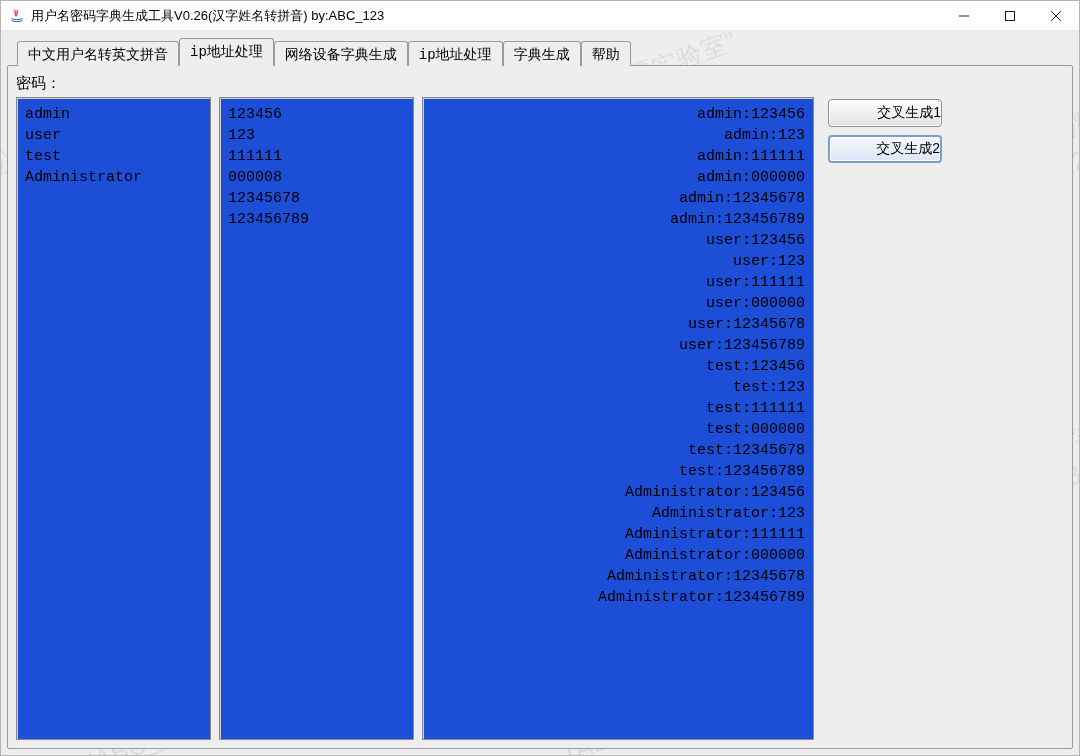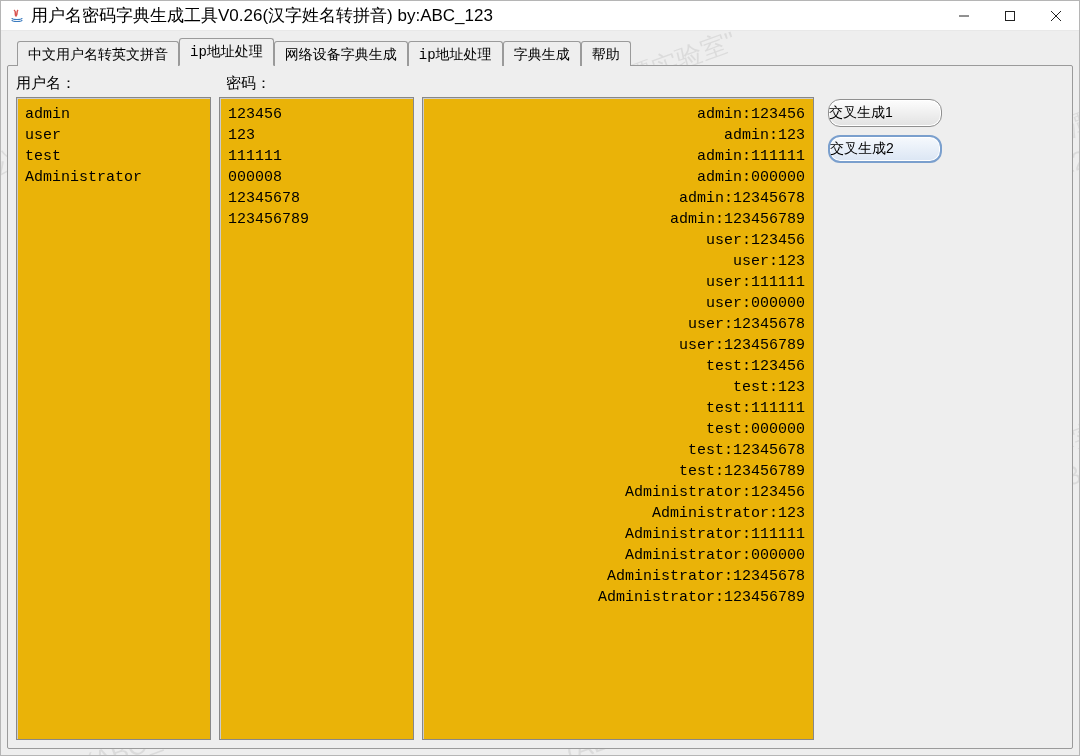--- a/index.html
+++ b/index.html
@@ -30,21 +30,21 @@
   }
   .titlebar .app-icon {
     width: 16px; height: 16px;
     margin-right: 6px;
     display: inline-flex;
     align-items: center; justify-content: center;
   }
   .titlebar .title-text {
     flex: 1;
     color: #000;
-    font-size: 17px;
+    font-size: 13px;
     white-space: nowrap;
   }
   .win-controls {
     display: flex;
     height: 30px;
   }
   .win-btn {
     width: 46px; height: 30px;
     display: flex;
     align-items: center;
@@ -114,21 +114,21 @@
     color: #000;
   }
   .lbl-user { width: 210px; }
   .lbl-pass { width: 200px; }
   .content-row {
     flex: 1;
     display: flex;
     gap: 8px;
   }
   .textbox {
-    background: #eab308;
+    background: #1d4ed8;
     border: 1px solid #888;
     box-shadow: inset 1px 1px 0 #ccc;
     padding: 6px 8px;
     font-family: "SimSun", "Courier New", monospace;
     font-size: 15px;
     line-height: 21px;
     white-space: pre;
     overflow: hidden;
     color: #000;
   }
@@ -139,24 +139,24 @@
     display: flex;
     flex-direction: column;
     gap: 8px;
     padding-left: 6px;
     padding-top: 2px;
     width: 120px;
   }
   .swing-btn {
     border: 1px solid #8f8f8f;
     background: linear-gradient(#fdfdfd,#e2e2e2);
-    border-radius: 12px;
+    border-radius: 4px;
     padding: 4px 0;
     font-size: 14px;
-    text-align: left;
+    text-align: right;
     box-shadow: 0 0 0 1px #fff inset;
     color: #000;
   }
   .swing-btn.focused {
     border: 2px solid #7a9fcd;
     padding: 3px 0;
     background: linear-gradient(#f6f9fd,#dbe6f4);
   }
   
   .watermark-layer {
@@ -229,21 +229,20 @@
       <div class="tab active">ip地址处理</div>
       <div class="tab">网络设备字典生成</div>
       <div class="tab">ip地址处理</div>
       <div class="tab">字典生成</div>
       <div class="tab">帮助</div>
     </div>
 
     <div class="tab-panel">
 
       <div class="labels-row">
-        <span class="lbl lbl-user">用户名：</span>
         <span class="lbl lbl-pass">密码：</span>
       </div>
 
       <div class="content-row">
         <div class="textbox col-users">admin
 user
 test
 Administrator</div>
         <div class="textbox col-pass">123456
 123

